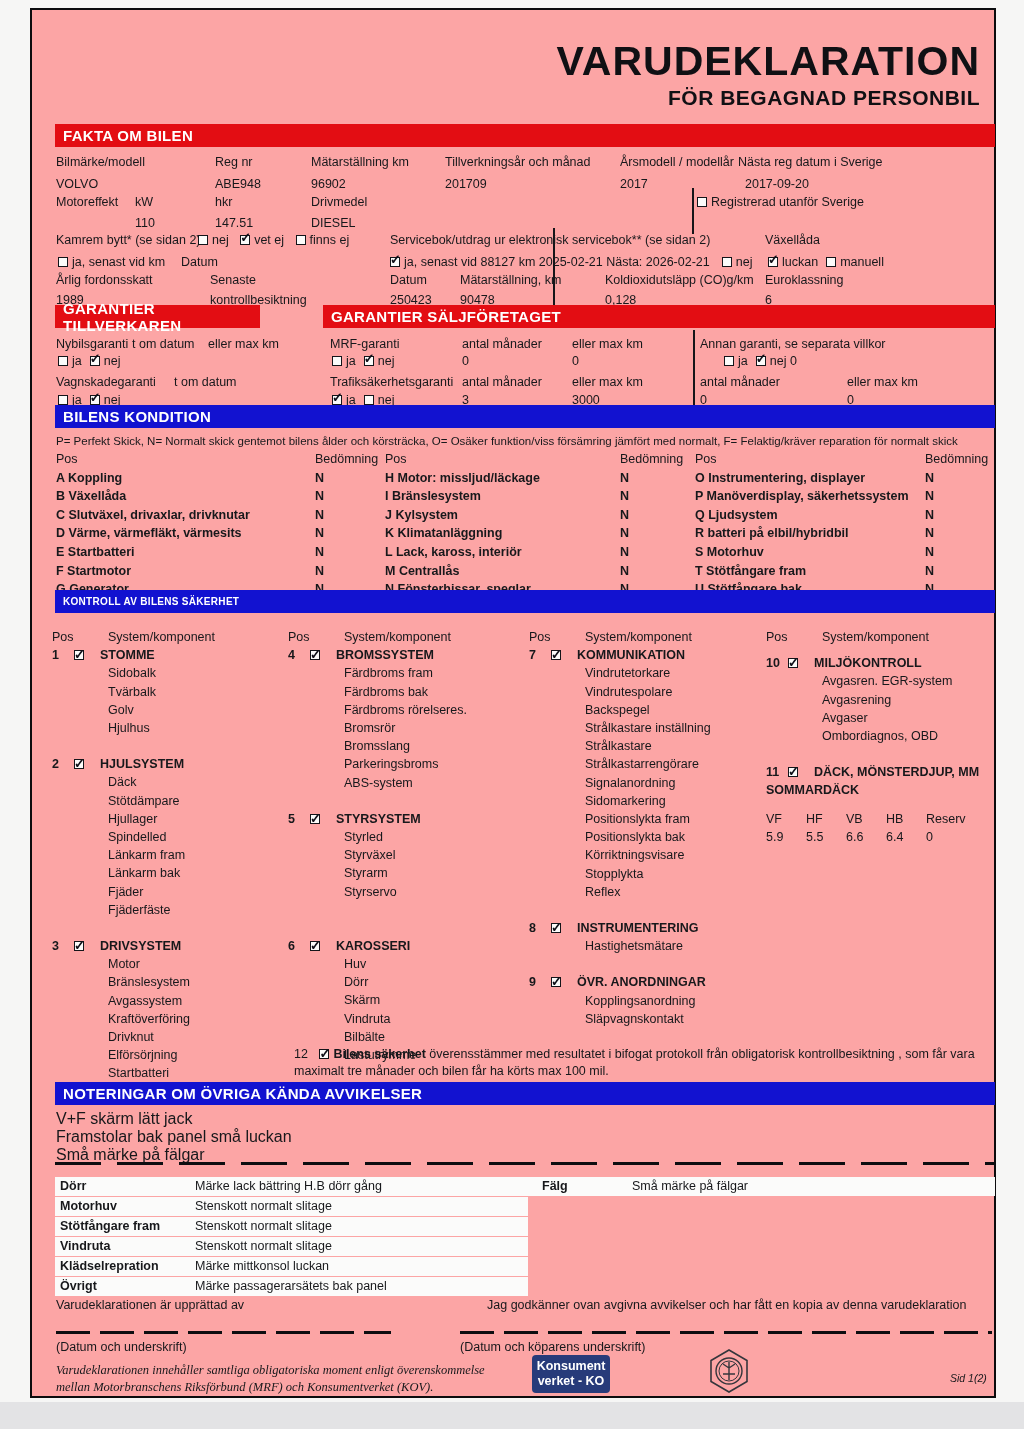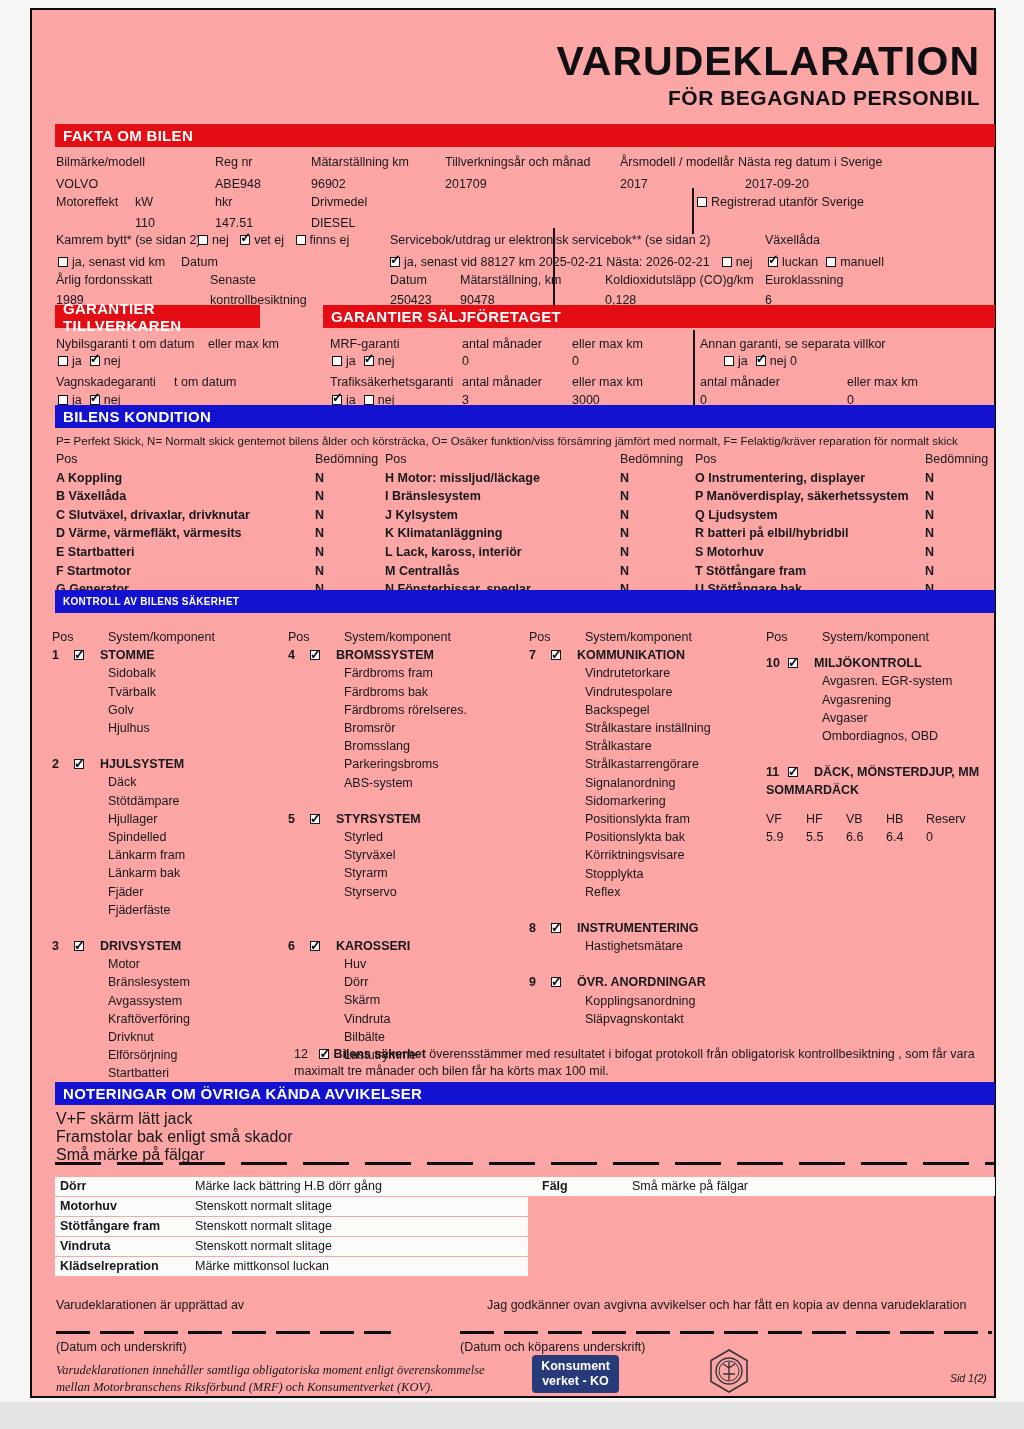--- a/index.html
+++ b/index.html
@@ -51,21 +51,21 @@
   
   .note { line-height:18.2px; font-size:16px; }
   .dashline { position:absolute; height:3px; background:repeating-linear-gradient(90deg,#0d0d10 0 46px, transparent 46px 62px); }
   .drow { position:relative; height:19px; margin-bottom:1px; }
   .dcell-left { position:absolute; left:0; top:0; width:473px; height:19px; background:#fbfbfa; }
   .dpart { position:absolute; left:5px; top:2px; font-size:12.5px; font-weight:bold; white-space:nowrap; }
   .ddesc { position:absolute; left:140px; top:2px; font-size:12.5px; white-space:nowrap; }
 
   .sig { position:absolute; height:2.5px; background:repeating-linear-gradient(90deg,#0d0d10 0 34px, transparent 34px 44px); }
 
-  .ko-logo { position:absolute; left:500px; top:1345px; width:87px; height:38px; background:#273b7a; border-radius:4px; color:#fff; font-size:12.5px; font-weight:bold; text-align:center; line-height:15px; padding-top:4px; }
+  .ko-logo { position:absolute; left:500px; top:1345px; width:78px; height:38px; background:#273b7a; border-radius:4px; color:#fff; font-size:12.5px; font-weight:bold; text-align:center; line-height:15px; padding-top:4px; }
   .mrf-logo { position:absolute; left:674px; top:1338px; }
   .sid { position:absolute; left:918px; top:1362px; font-size:10.5px; font-style:italic; }
   .legal { position:absolute; font-size:12.5px; font-style:italic; line-height:17px;font-family:Liberation Serif, serif; }
 </style>
 </head>
 <body>
 
 <div class="canvas">
   <div class="bottom-strip"></div>
   <div class="page">
@@ -482,21 +482,21 @@
 
     <div class="t" style="left:262px; top:1036px; width:690px; white-space:normal; line-height:17px;">
       <span>12</span>
       <span class="cb on gap8"></span><span class="b">Bilens säkerhet</span>
       <span>överensstämmer med resultatet i bifogat protokoll från obligatorisk kontrollbesiktning , som får vara maximalt tre månader och bilen får ha körts max 100 mil.</span>
     </div>
 
     <div class="bar blue" style="left:23px; top:1072px; width:940px;">NOTERINGAR OM ÖVRIGA KÄNDA AVVIKELSER</div>
     <div style="position:absolute; left:24px; top:1100px;">
         <div class="note">V+F skärm lätt jack</div>
-        <div class="note">Framstolar bak enligt små skador</div>
+        <div class="note">Framstolar bak panel små luckan</div>
         <div class="note">Små märke på fälgar</div>
       </div>
     <div class="dashline" style="left:23px; top:1152px; width:940px;"></div>
 
     <div style="position:absolute; left:23px; top:1167px; width:940px;">
 
         <div class="drow">
           <div class="dcell-left">
             <span class="dpart">Dörr</span>
             <span class="ddesc">Märke lack bättring H.B dörr gång</span>
@@ -524,20 +524,26 @@
           </div>
         </div>
 
         <div class="drow">
           <div class="dcell-left">
             <span class="dpart">Klädselrepration</span>
             <span class="ddesc">Märke mittkonsol luckan</span>
           </div>
         </div>
 
+        <div class="drow">
+          <div class="dcell-left">
+            <span class="dpart">Övrigt</span>
+            <span class="ddesc">Märke passagerarsätets bak panel</span>
+          </div>
+        </div>
       </div>
     <div style="position:absolute; left:496px; top:1167px; width:467px; height:19px; background:#fbfbfa;">
       <span class="dpart" style="left:14px;">Fälg</span>
       <span class="ddesc" style="left:104px;">Små märke på fälgar</span>
     </div>
 
     <span class="t" style="left:24px; top:1288px;">Varudeklarationen är upprättad av</span>
     <span class="t" style="left:455px; top:1288px;">Jag godkänner ovan avgivna avvikelser och har fått en kopia av denna varudeklaration</span>
 
     <div class="sig" style="left:24px; top:1321px; width:335px;"></div>

